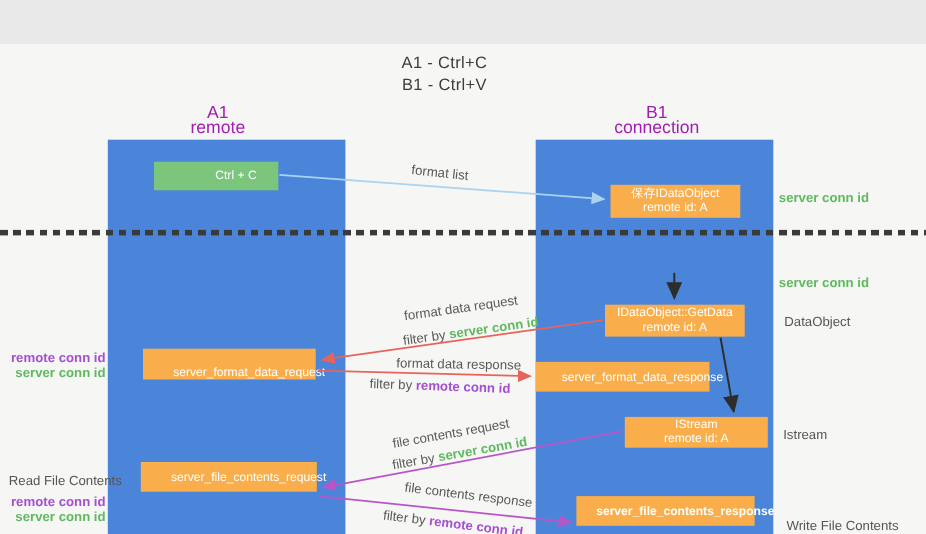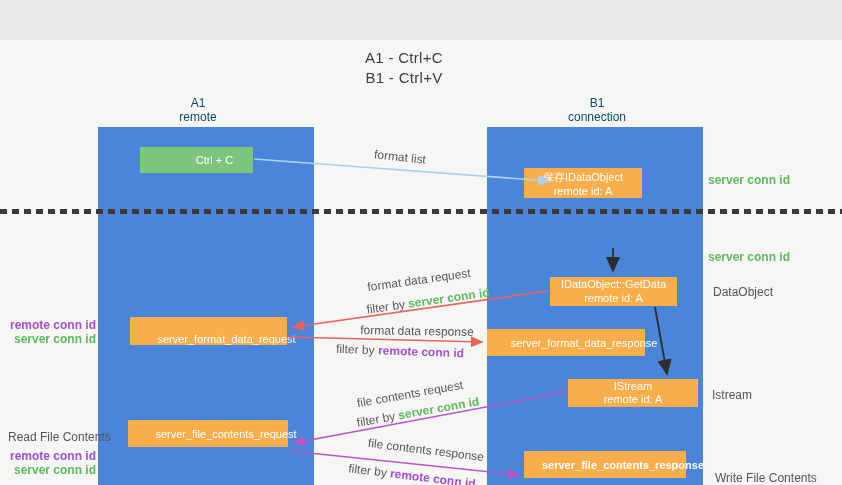--- a/index.html
+++ b/index.html
@@ -14,21 +14,21 @@
     overflow:hidden;
     margin-top:40px;
   }
   .title{
     position:absolute;left:304px;top:8px;width:200px;
     text-align:center;color:#3d3d3d;font-size:15px;line-height:20px;
     letter-spacing:.3px;
   }
   .ll-header{
     position:absolute;width:120px;text-align:center;
-    color:#0c4a6e;font-size:12px;line-height:14px;
+    color:#a21caf;font-size:16px;line-height:14px;
   }
   .ll-rect{
     position:absolute;top:87px;width:216px;height:373px;
     background:#4b85d9;
   }
   .dotted{
     position:absolute;left:0;top:169px;width:842px;height:5px;
     background:repeating-linear-gradient(90deg,#3a3a3a 0 7px,transparent 7px 12px);
     z-index:4;
   }
@@ -86,21 +86,21 @@
 
   <div class="ll-rect" style="left:98px;"></div>
   <div class="ll-rect" style="left:487px;"></div>
 
   <div class="dotted"></div>
 
   <div class="node green single" style="left:140px;top:107px;width:113px;height:26px;">
     <span>Ctrl + C</span>
   </div>
 
-  <div class="node orange" style="left:524px;top:128px;width:118px;height:30px;justify-content:flex-end;">
+  <div class="node orange" style="left:555px;top:128px;width:118px;height:30px;">
     <span class="l1">保存IDataObject</span>
     <span class="l2">remote id: A</span>
   </div>
 
 
   <div class="node orange" style="left:550px;top:237px;width:127px;height:29px;">
     <span class="l1">IDataObject::GetData</span>
     <span class="l2">remote id: A</span>
   </div>
 

